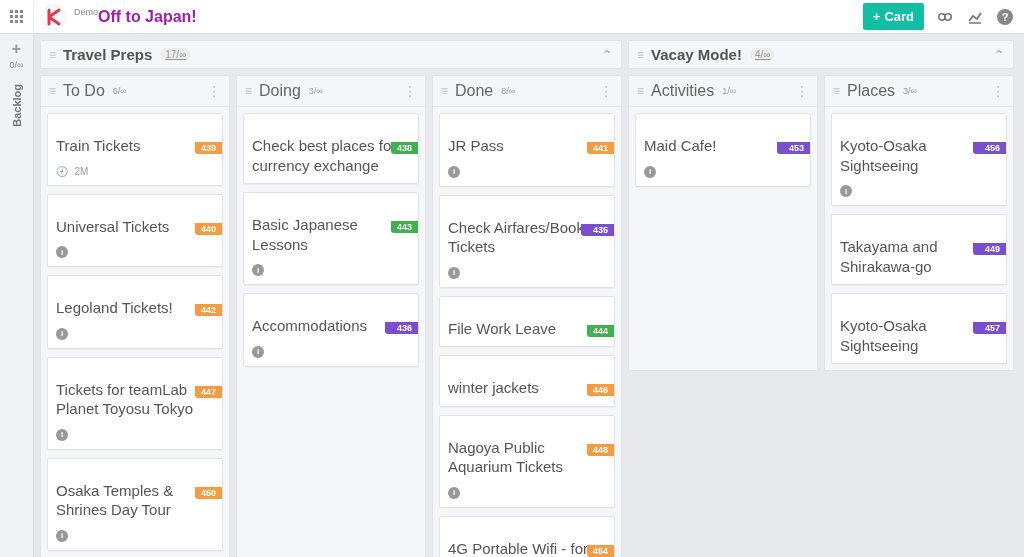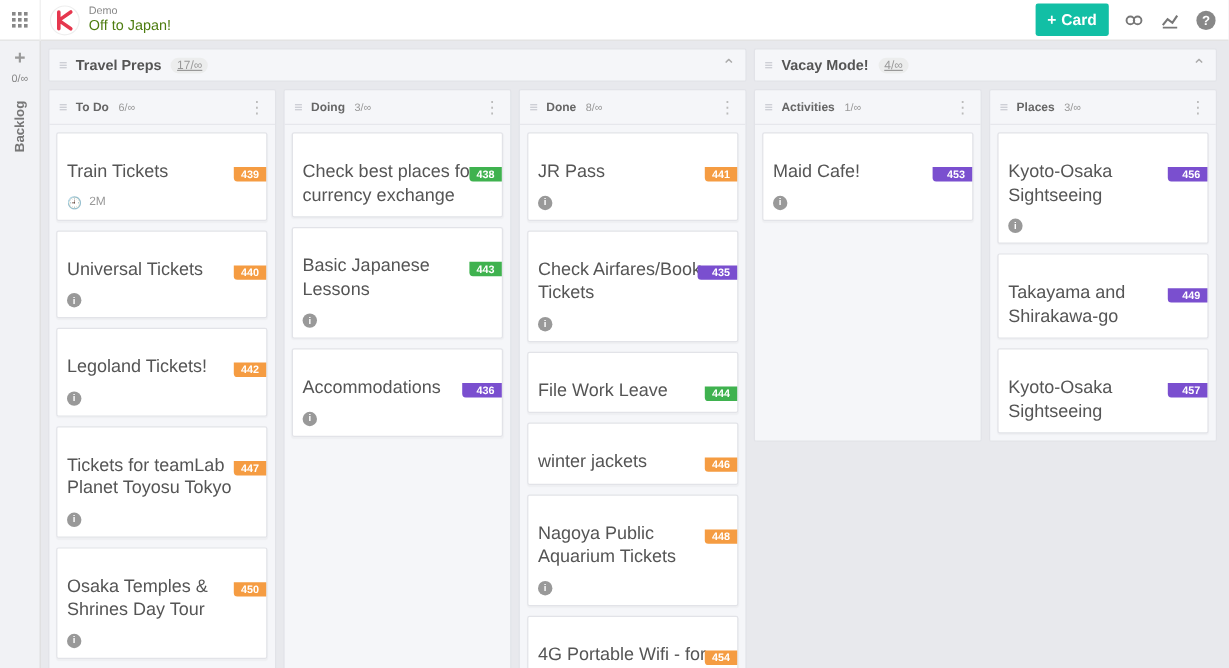--- a/index.html
+++ b/index.html
@@ -1,44 +1,44 @@
 <!DOCTYPE html>
 <html><head>
 <meta charset="utf-8">
 <style>
   * { box-sizing: border-box; margin: 0; padding: 0; }
   body { font-family: -apple-system, "Segoe UI", Arial, sans-serif; background: #e8e9ed; font-size: 12px; color: #555; width: 1024px; height: 557px; overflow: hidden; }
   .topbar { background: #fff; height: 34px; display: flex; align-items: center; border-bottom: 1px solid #ddd; }
   .apps-btn { width: 34px; height: 34px; display: flex; align-items: center; justify-content: center; border-right: 1px solid #eee; color: #777; }
   .logo { width: 30px; height: 30px; margin: 0 5px; display: flex; align-items: center; justify-content: center; }
-  .title-block { display: flex; flex-direction: column; line-height: 1.1; }
+  .title-block { display: flex; line-height: 1.1; }
   .title-block .demo { font-size: 9px; color: #888; }
-  .title-block .title { font-size: 12px; font-weight: 400; color: #4d7c0f; }
+  .title-block .title { font-size: 16px; font-weight: 700; color: #a21caf; }
   .top-spacer { flex: 1; }
   .card-btn { background: #12bfa5; color: #fff; font-weight: 600; padding: 6px 10px; border-radius: 2px; margin-right: 6px; display: flex; align-items: center; gap: 4px; font-size: 13px; }
   .top-icon { width: 26px; height: 26px; display: flex; align-items: center; justify-content: center; color: #777; font-size: 16px; margin: 0 2px; }
   
   .board-area { display: flex; height: calc(100% - 34px); }
   .sidebar { width: 34px; background: #f1f2f5; display: flex; flex-direction: column; align-items: center; padding-top: 6px; border-right: 1px solid #ddd; }
   .sidebar-plus { font-size: 16px; color: #999; font-weight: bold; }
   .sidebar-count { font-size: 9px; color: #888; margin-top: 2px; }
   .sidebar-label { writing-mode: vertical-rl; transform: rotate(180deg); font-size: 11px; color: #777; margin-top: 14px; font-weight: 600; }
   
   .lanes { flex: 1; display: flex; padding: 6px; gap: 6px; overflow-x: auto; }
   .swimlane { display: flex; flex-direction: column; gap: 6px; }
   .lane-header { background: #f5f6f9; border: 1px solid #e2e3e8; border-radius: 2px; padding: 5px 8px; display: flex; align-items: center; gap: 8px; }
-  .lane-title { font-weight: 600; color: #555; font-size: 12px; }
+  .lane-title { font-weight: 600; color: #555; font-size: 15px; }
   .lane-count { font-size: 10px; color: #999; background: #eceded; padding: 1px 5px; border-radius: 8px; text-decoration: underline; }
   .lane-collapse { color: #aaa; margin-left: auto; font-size: 14px; }
   .handle { color: #c2c4cc; font-weight: bold; letter-spacing: -1px; font-size: 12px; }
   
   .columns-row { display: flex; gap: 6px; }
   .column { background: #f5f6f9; border: 1px solid #e2e3e8; border-radius: 2px; width: 190px; display: flex; flex-direction: column; max-height: 510px; }
   .col-header { padding: 6px 8px; display: flex; align-items: center; gap: 8px; border-bottom: 1px solid #e6e7ec; }
-  .col-title { font-weight: 700; color: #666; font-size: 10px; }
+  .col-title { font-weight: 400; color: #666; font-size: 16px; }
   .col-count { font-size: 9px; color: #999; }
   .col-menu { margin-left: auto; color: #bbb; font-size: 14px; }
   .cards { padding: 6px; display: flex; flex-direction: column; gap: 8px; overflow-y: auto; }
   .card { background: #fff; border: 1px solid #e2e3e8; border-radius: 2px; padding: 22px 8px 8px 8px; position: relative; box-shadow: 0 1px 1px rgba(0,0,0,0.03); }
   .card-badge { position: absolute; top: 0; right: 0; font-size: 9px; color: #fff; padding: 1px 6px; border-radius: 0 0 0 3px; font-weight: 600; margin-top: 28px; }
   .card-title { font-size: 15px; color: #555; line-height: 1.3; }
   .card-meta { margin-top: 10px; display: flex; align-items: center; gap: 6px; color: #999; font-size: 10px; }
   .info-icon { display: inline-flex; width: 12px; height: 12px; border-radius: 50%; background: #999; color: #fff; align-items: center; justify-content: center; font-size: 8px; font-weight: bold; }
   .bg-orange { background: #f59c42; }
   .bg-green  { background: #3fb24f; }

